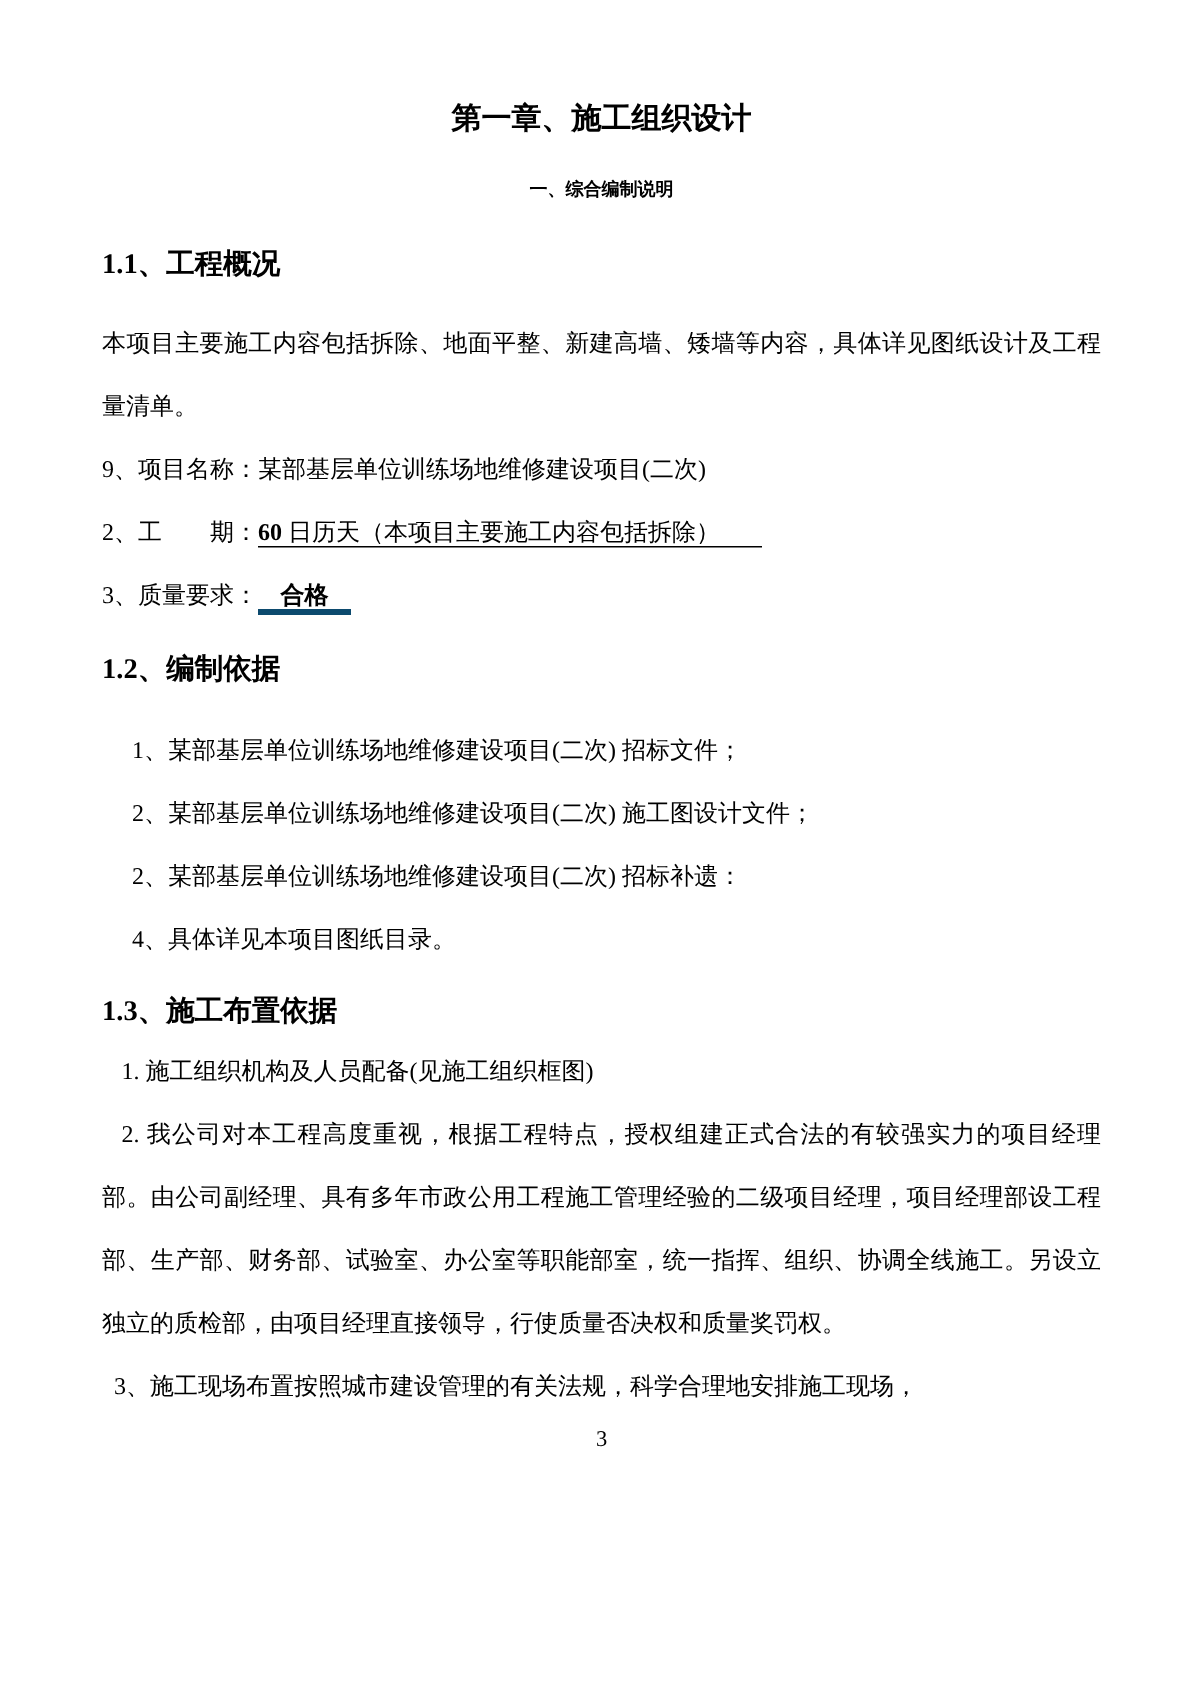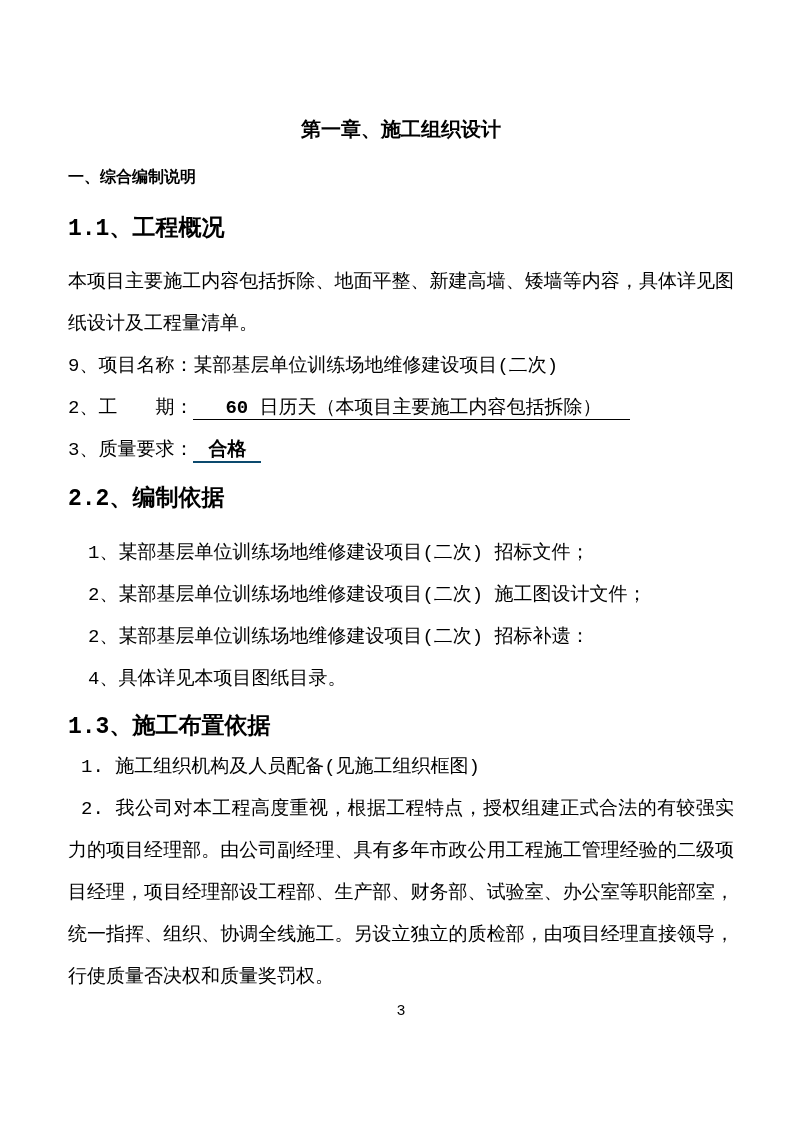--- a/index.html
+++ b/index.html
@@ -8,69 +8,69 @@
     background: #ffffff;
   }
   .page {
     position: relative;
     width: 793px;
     height: 1122px;
     margin: 0 auto;
     box-sizing: border-box;
     background: #ffffff;
     color: #000000;
-    padding: 116px 59px 0 68px;
-    font-family: Liberation Mono, monospace;
+    padding: 64px 59px 0 68px;
+    font-family: Liberation Serif, serif;
     font-size: 19px;
     overflow: hidden;
   }
   .doc-title {
     text-align: center;
     font-size: 20px;
     font-weight: bold;
     line-height: 30px;
     margin: 0 0 17px 0;
   }
   .doc-subtitle {
-    text-align: left;
-    font-size: 16px;
+    text-align: center;
+    font-size: 12px;
     font-weight: bold;
     line-height: 30px;
     margin: 0 0 21px 0;
   }
   .heading {
-    font-size: 23px;
+    font-size: 19px;
     font-weight: bold;
     line-height: 30px;
   }
   .heading.h11 { margin: 0 0 17px 0; }
   .heading.h12 { margin: 13px 0 18px 0; }
   .heading.h13 { margin: 12px 0 4px 0; }
   .body-text {
     margin: 0;
-    font-size: 19px;
+    font-size: 16px;
     line-height: 42px;
   }
   .justify {
     text-align: justify;
     text-justify: inter-ideograph;
   }
   .indent-item { padding-left: 20px; }
   .hang-item  { text-indent: 13px; }
   .hang-item3 { text-indent: 8px; }
   .underline {
     border-bottom: 1px solid #000;
     padding-right: 28px;
   }
   .underline-short {
-    border-bottom: 2px solid #0c4a6e;
+    border-bottom: 4px solid #0c4a6e;
     padding: 0 15px;
     font-weight: bold;
   }
-  .bold { font-weight: bold; margin-left: 32px; }
+  .bold { font-weight: bold; }
   .page-number {
     text-align: center;
     font-size: 15px;
     line-height: 20px;
     margin-top: 4px;
   }
 </style>
 </head>
 <body>
 
@@ -83,29 +83,30 @@
   <div class="heading h11">1.1、工程概况</div>
 
   <p class="body-text justify">本项目主要施工内容包括拆除、地面平整、新建高墙、矮墙等内容，具体详见图纸设计及工程量清单。</p>
 
   <p class="body-text"><span>9、项目名称：</span><span>某部基层单位训练场地维修建设项目(二次)</span></p>
 
   <p class="body-text"><span>2、工　　期：</span><span class="underline"><span class="bold">60</span><span> 日历天（本项目主要施工内容包括拆除）</span></span></p>
 
   <p class="body-text"><span>3、质量要求：</span><span class="underline-short">合格</span></p>
 
-  <div class="heading h12">2.2、编制依据</div>
+  <div class="heading h12">1.2、编制依据</div>
 
   <p class="body-text indent-item">1、某部基层单位训练场地维修建设项目(二次) 招标文件；</p>
   <p class="body-text indent-item">2、某部基层单位训练场地维修建设项目(二次) 施工图设计文件；</p>
   <p class="body-text indent-item">2、某部基层单位训练场地维修建设项目(二次) 招标补遗：</p>
   <p class="body-text indent-item">4、具体详见本项目图纸目录。</p>
 
   <div class="heading h13">1.3、施工布置依据</div>
 
   <p class="body-text hang-item">1.  施工组织机构及人员配备(见施工组织框图)</p>
 
   <p class="body-text hang-item justify">2.  我公司对本工程高度重视，根据工程特点，授权组建正式合法的有较强实力的项目经理部。由公司副经理、具有多年市政公用工程施工管理经验的二级项目经理，项目经理部设工程部、生产部、财务部、试验室、办公室等职能部室，统一指挥、组织、协调全线施工。另设立独立的质检部，由项目经理直接领导，行使质量否决权和质量奖罚权。</p>
 
+  <p class="body-text hang-item3">3、施工现场布置按照城市建设管理的有关法规，科学合理地安排施工现场，</p>
 
   <div class="page-number">3</div>
 
 </div>
 
 </body></html>

